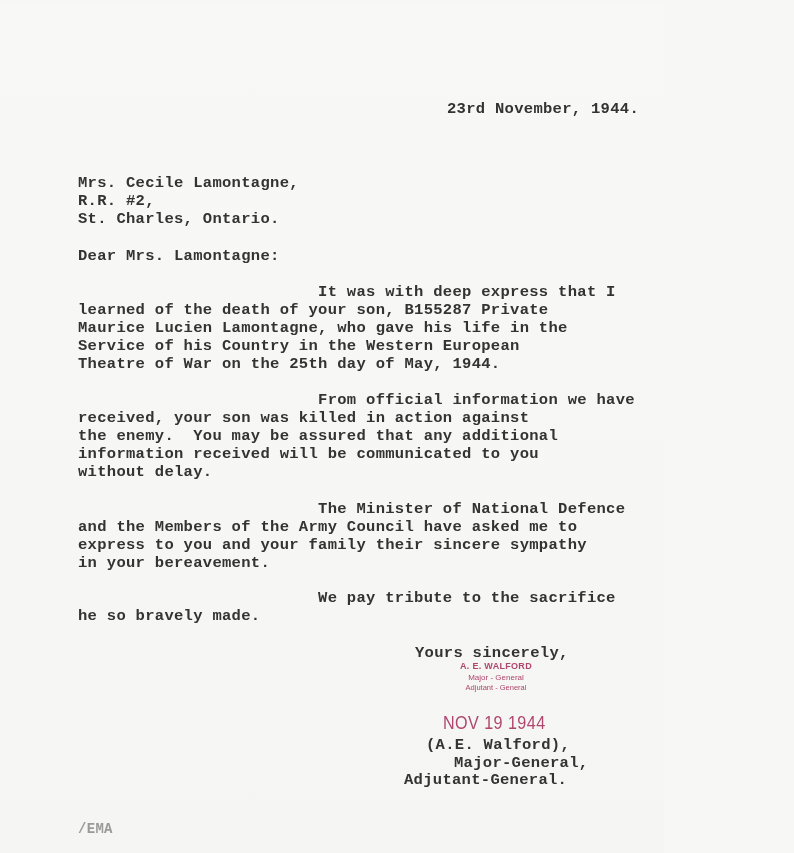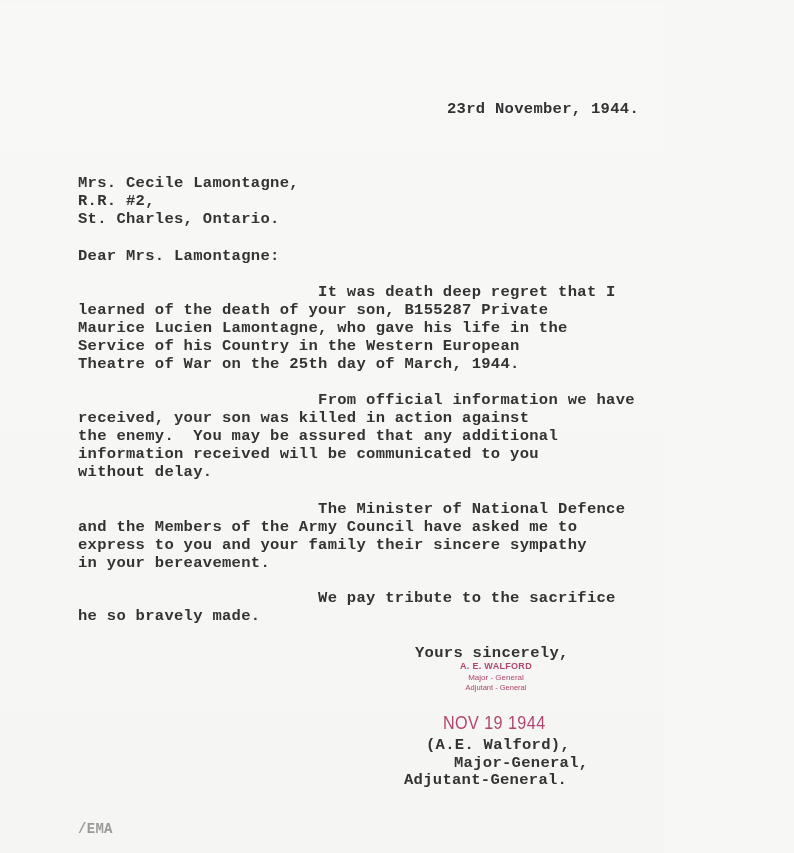--- a/index.html
+++ b/index.html
@@ -40,25 +40,25 @@
 
   <div class="tw" style="left:447px; top:96px;">23rd November, 1944.</div>
 
   <div class="tw" style="left:78px; top:170px;">Mrs. Cecile Lamontagne,</div>
   <div class="tw" style="left:78px; top:188px;">R.R. #2,</div>
   <div class="tw" style="left:78px; top:243px;">Dear Mrs. Lamontagne:</div>
 
   <div class="tw" style="left:78px; top:206px;">St. Charles, Ontario.</div>
 
   <div>
-    <div class="tw" style="left:78px; top:279px;">                         It was death deep regret that I</div>
+    <div class="tw" style="left:78px; top:279px;">                         It was with deep express that I</div>
     <div class="tw" style="left:78px; top:297px;">learned of the death of your son, B155287 Private</div>
     <div class="tw" style="left:78px; top:315px;">Maurice Lucien Lamontagne, who gave his life in the</div>
     <div class="tw" style="left:78px; top:333px;">Service of his Country in the Western European</div>
-    <div class="tw" style="left:78px; top:351px;">Theatre of War on the 25th day of March, 1944.</div>
+    <div class="tw" style="left:78px; top:351px;">Theatre of War on the 25th day of May, 1944.</div>
   </div>
 
   <div>
     <div class="tw" style="left:78px; top:387px;">                         From official information we have</div>
     <div class="tw" style="left:78px; top:405px;">received, your son was killed in action against</div>
     <div class="tw" style="left:78px; top:423px;">the enemy.  You may be assured that any additional</div>
     <div class="tw" style="left:78px; top:441px;">information received will be communicated to you</div>
     <div class="tw" style="left:78px; top:459px;">without delay.</div>
   </div>
 

